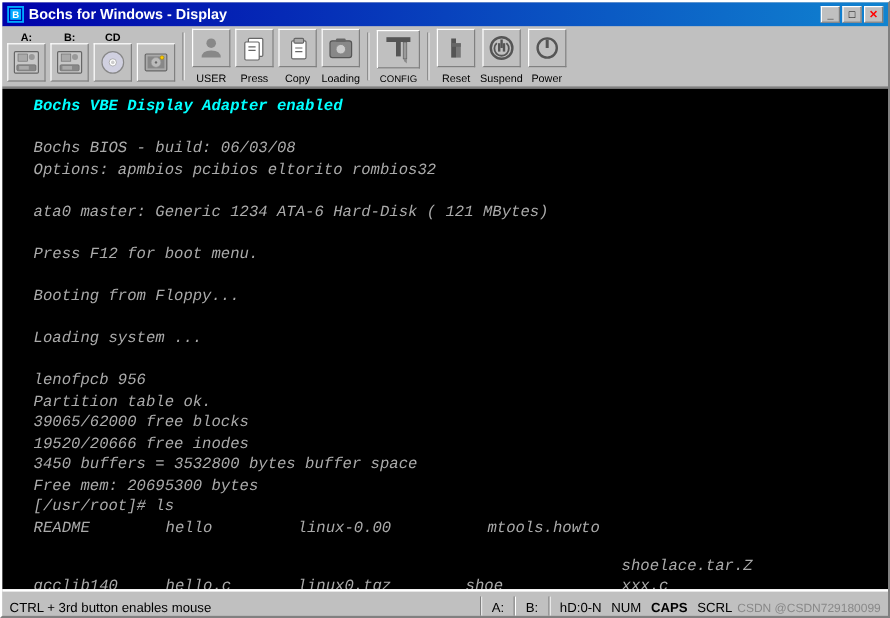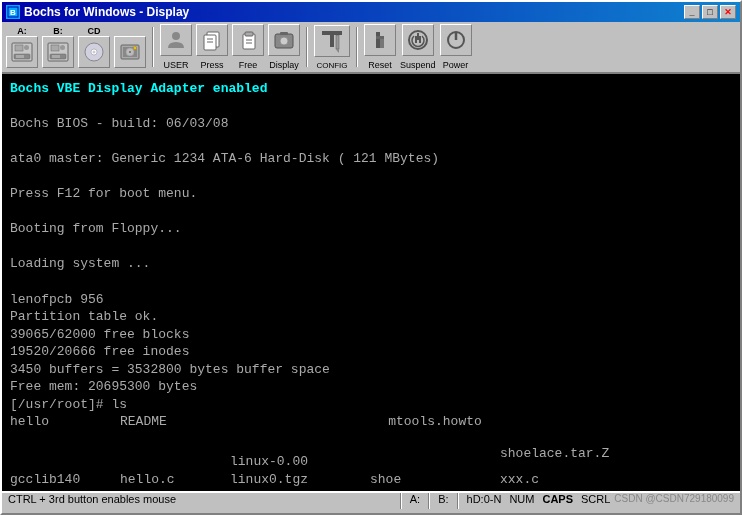--- a/index.html
+++ b/index.html
@@ -123,39 +123,40 @@
     .config-label {
       font-size: 8px;
       font-family: Arial, sans-serif;
       color: #000;
     }
 
     
     .display-area {
       flex: 1;
       background: #000000;
-      padding: 6px 8px;
+      padding: 6px 26px;
       overflow: hidden;
       color: #aaaaaa;
       font-size: 13px;
       line-height: 1.35;
       font-family: 'Courier New', Courier, monospace;
+      font-style: italic;
     }
     .display-area .highlight {
       color: #00ffff;
       font-weight: bold;
     }
 
     
     .status-bar {
       background: #c0c0c0;
       border-top: 2px solid #ffffff;
       height: 22px;
       display: flex;
-      align-items: flex-start;
+      align-items: flex-end;
       padding: 0 6px;
       flex-shrink: 0;
       font-family: Arial, sans-serif;
       font-size: 11px;
       gap: 0;
     }
     .status-left {
       flex: 1;
       color: #000;
     }
@@ -290,32 +291,32 @@
 
     <div class="toolbar-item">
       <div class="tb-icon">
         <svg width="24" height="24" viewBox="0 0 24 24">
           <rect x="7" y="6" width="12" height="15" rx="1" fill="white" stroke="#666" stroke-width="1"></rect>
           <rect x="9" y="4" width="8" height="4" rx="1" fill="#aaa" stroke="#666" stroke-width="1"></rect>
           <line x1="10" y1="12" x2="16" y2="12" stroke="#666" stroke-width="1"></line>
           <line x1="10" y1="15" x2="16" y2="15" stroke="#666" stroke-width="1"></line>
         </svg>
       </div>
-      <span class="tb-label">Free</span>
+      <span class="tb-label">Copy</span>
     </div>
 
     <div class="toolbar-item">
       <div class="tb-icon">
         <svg width="24" height="24" viewBox="0 0 24 24">
           <rect x="3" y="6" width="18" height="14" rx="2" fill="#888" stroke="#555" stroke-width="1"></rect>
           <circle cx="12" cy="13" r="4" fill="#ccc" stroke="#888" stroke-width="0.8"></circle>
           <rect x="8" y="4" width="8" height="3" rx="1" fill="#666"></rect>
         </svg>
       </div>
-      <span class="tb-label">Display</span>
+      <span class="tb-label">Loading</span>
     </div>
 
     <div class="toolbar-separator"></div>
 
     <div class="toolbar-item">
       <div class="tb-icon" style="width:36px;">
         <svg width="28" height="28" viewBox="0 0 28 28">
 
           <rect x="4" y="4" width="20" height="4" fill="#555"></rect>
           <rect x="12" y="8" width="4" height="12" fill="#555"></rect>
@@ -365,40 +366,41 @@
     </div>
 
   </div>
 
   <div class="display-area">
     <div>
       <span class="highlight">Bochs VBE Display Adapter enabled</span>
     </div>
     <div>&nbsp;</div>
     <div>Bochs BIOS - build: 06/03/08</div>
+    <div>Options: apmbios pcibios eltorito rombios32</div>
     <div>&nbsp;</div>
     <div>ata0 master: Generic 1234 ATA-6 Hard-Disk ( 121 MBytes)</div>
     <div>&nbsp;</div>
     <div>Press F12 for boot menu.</div>
     <div>&nbsp;</div>
     <div>Booting from Floppy...</div>
     <div>&nbsp;</div>
     <div>Loading system ...</div>
     <div>&nbsp;</div>
     <div>lenofpcb 956</div>
     <div>Partition table ok.</div>
     <div>39065/62000 free blocks</div>
     <div>19520/20666 free inodes</div>
     <div>3450 buffers = 3532800 bytes buffer space</div>
     <div>Free mem: 20695300 bytes</div>
     <div>[/usr/root]# ls</div>
     <div style="display:flex; gap:0;">
+      <span style="display:inline-block; width:110px;">README</span>
       <span style="display:inline-block; width:110px;">hello</span>
-      <span style="display:inline-block; width:110px;">README</span>
-      <span style="display:inline-block; width:140px;margin-top:40px;">linux-0.00</span>
+      <span style="display:inline-block; width:140px;">linux-0.00</span>
       <span style="display:inline-block; width:130px;text-align:center;">mtools.howto</span>
       <span style="display:inline-block;margin-top:32px;">shoelace.tar.Z</span>
     </div>
     <div style="display:flex; gap:0;">
       <span style="display:inline-block; width:110px;">gcclib140</span>
       <span style="display:inline-block; width:110px;">hello.c</span>
       <span style="display:inline-block; width:140px;">linux0.tgz</span>
       <span style="display:inline-block; width:130px;">shoe</span>
       <span style="display:inline-block;">xxx.c</span>
     </div>

